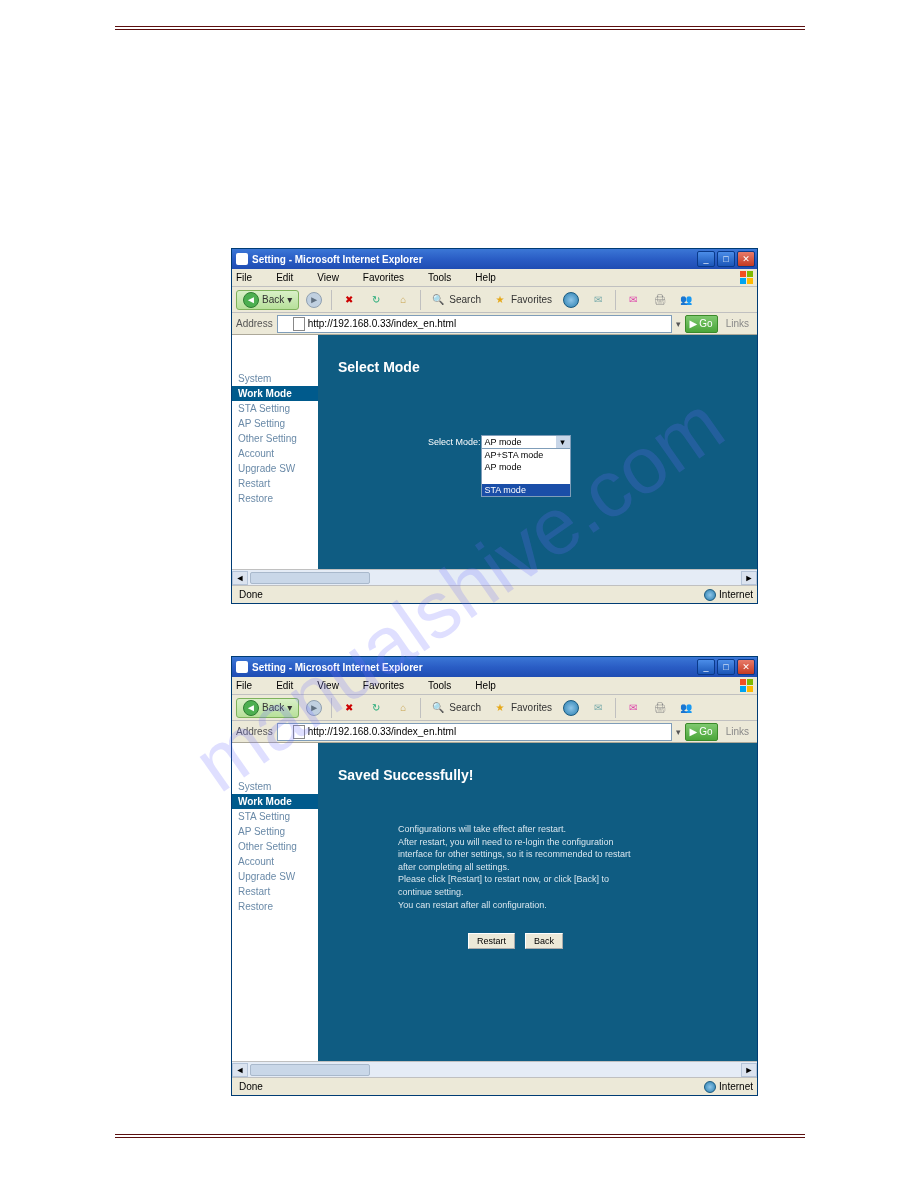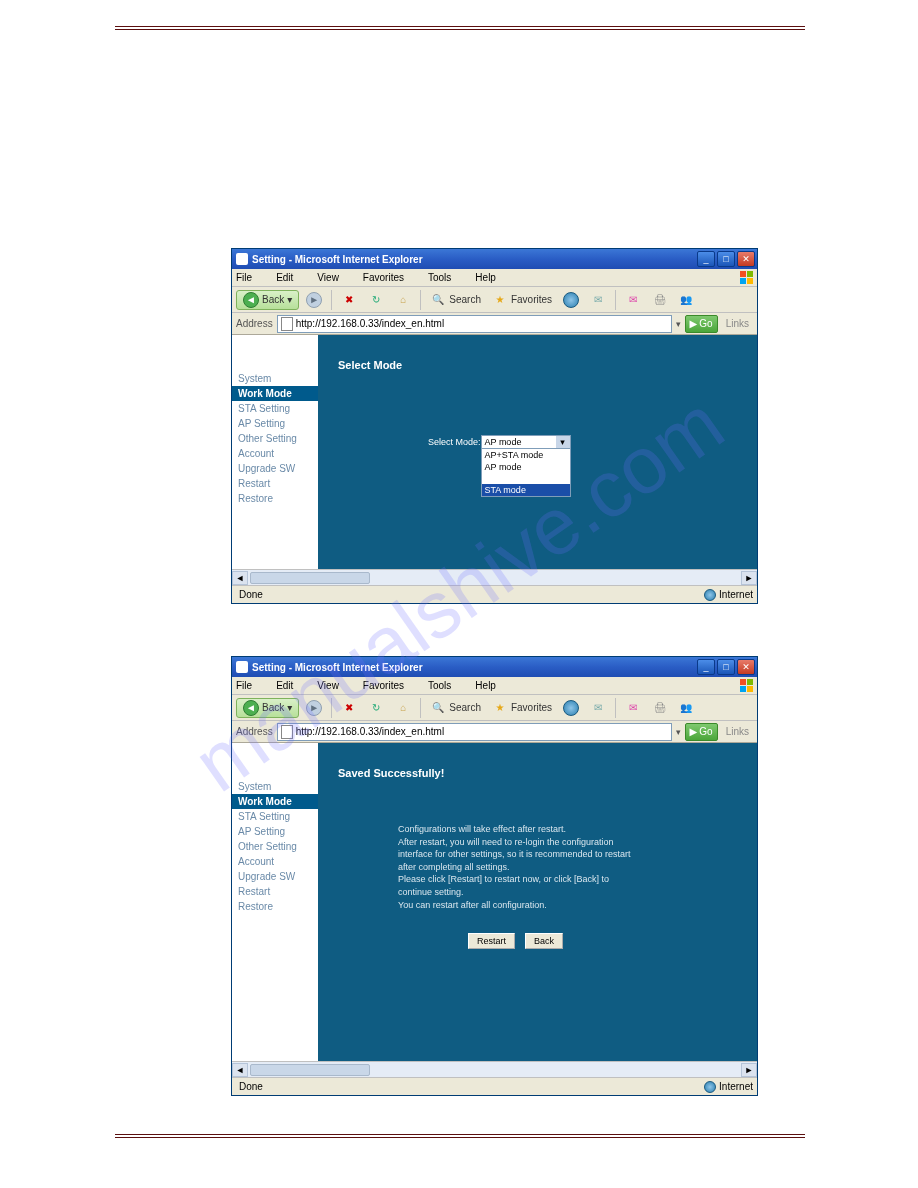--- a/index.html
+++ b/index.html
@@ -109,21 +109,21 @@
     border-bottom:1px solid #aca899;
   }
   .addr-label { font-size:10px; color:#555; }
   .addr-input {
     flex:1;
     height:18px;
     background:#fff;
     border:1px solid #7f9db9;
     display:flex;
     align-items:center;
-    padding:0 3px;
+    padding:0 15px;
     font-size:10px;
   }
   .addr-input .page-ico { width:12px;height:14px;background:#fff;border:1px solid #888;margin-right:3px; }
   .go-btn {
     height:18px;
     padding:0 4px;
     background:linear-gradient(#7fc96f,#4ba63a);
     border:1px solid #3a8a2a;
     color:#fff;
     font-size:10px;
@@ -156,21 +156,21 @@
   }
   .main-panel {
     flex:1;
     background:#0f5c82;
     position:relative;
     color:#fff;
   }
   .panel-title {
     position:absolute;
     left:20px; top:24px;
-    font-size:11px;
+    font-size:14px;
     font-weight:bold;
   }
   .select-row {
     position:absolute;
     left:110px;
     top:100px;
     display:flex;
     align-items:flex-start;
     font-size:9px;
   }

